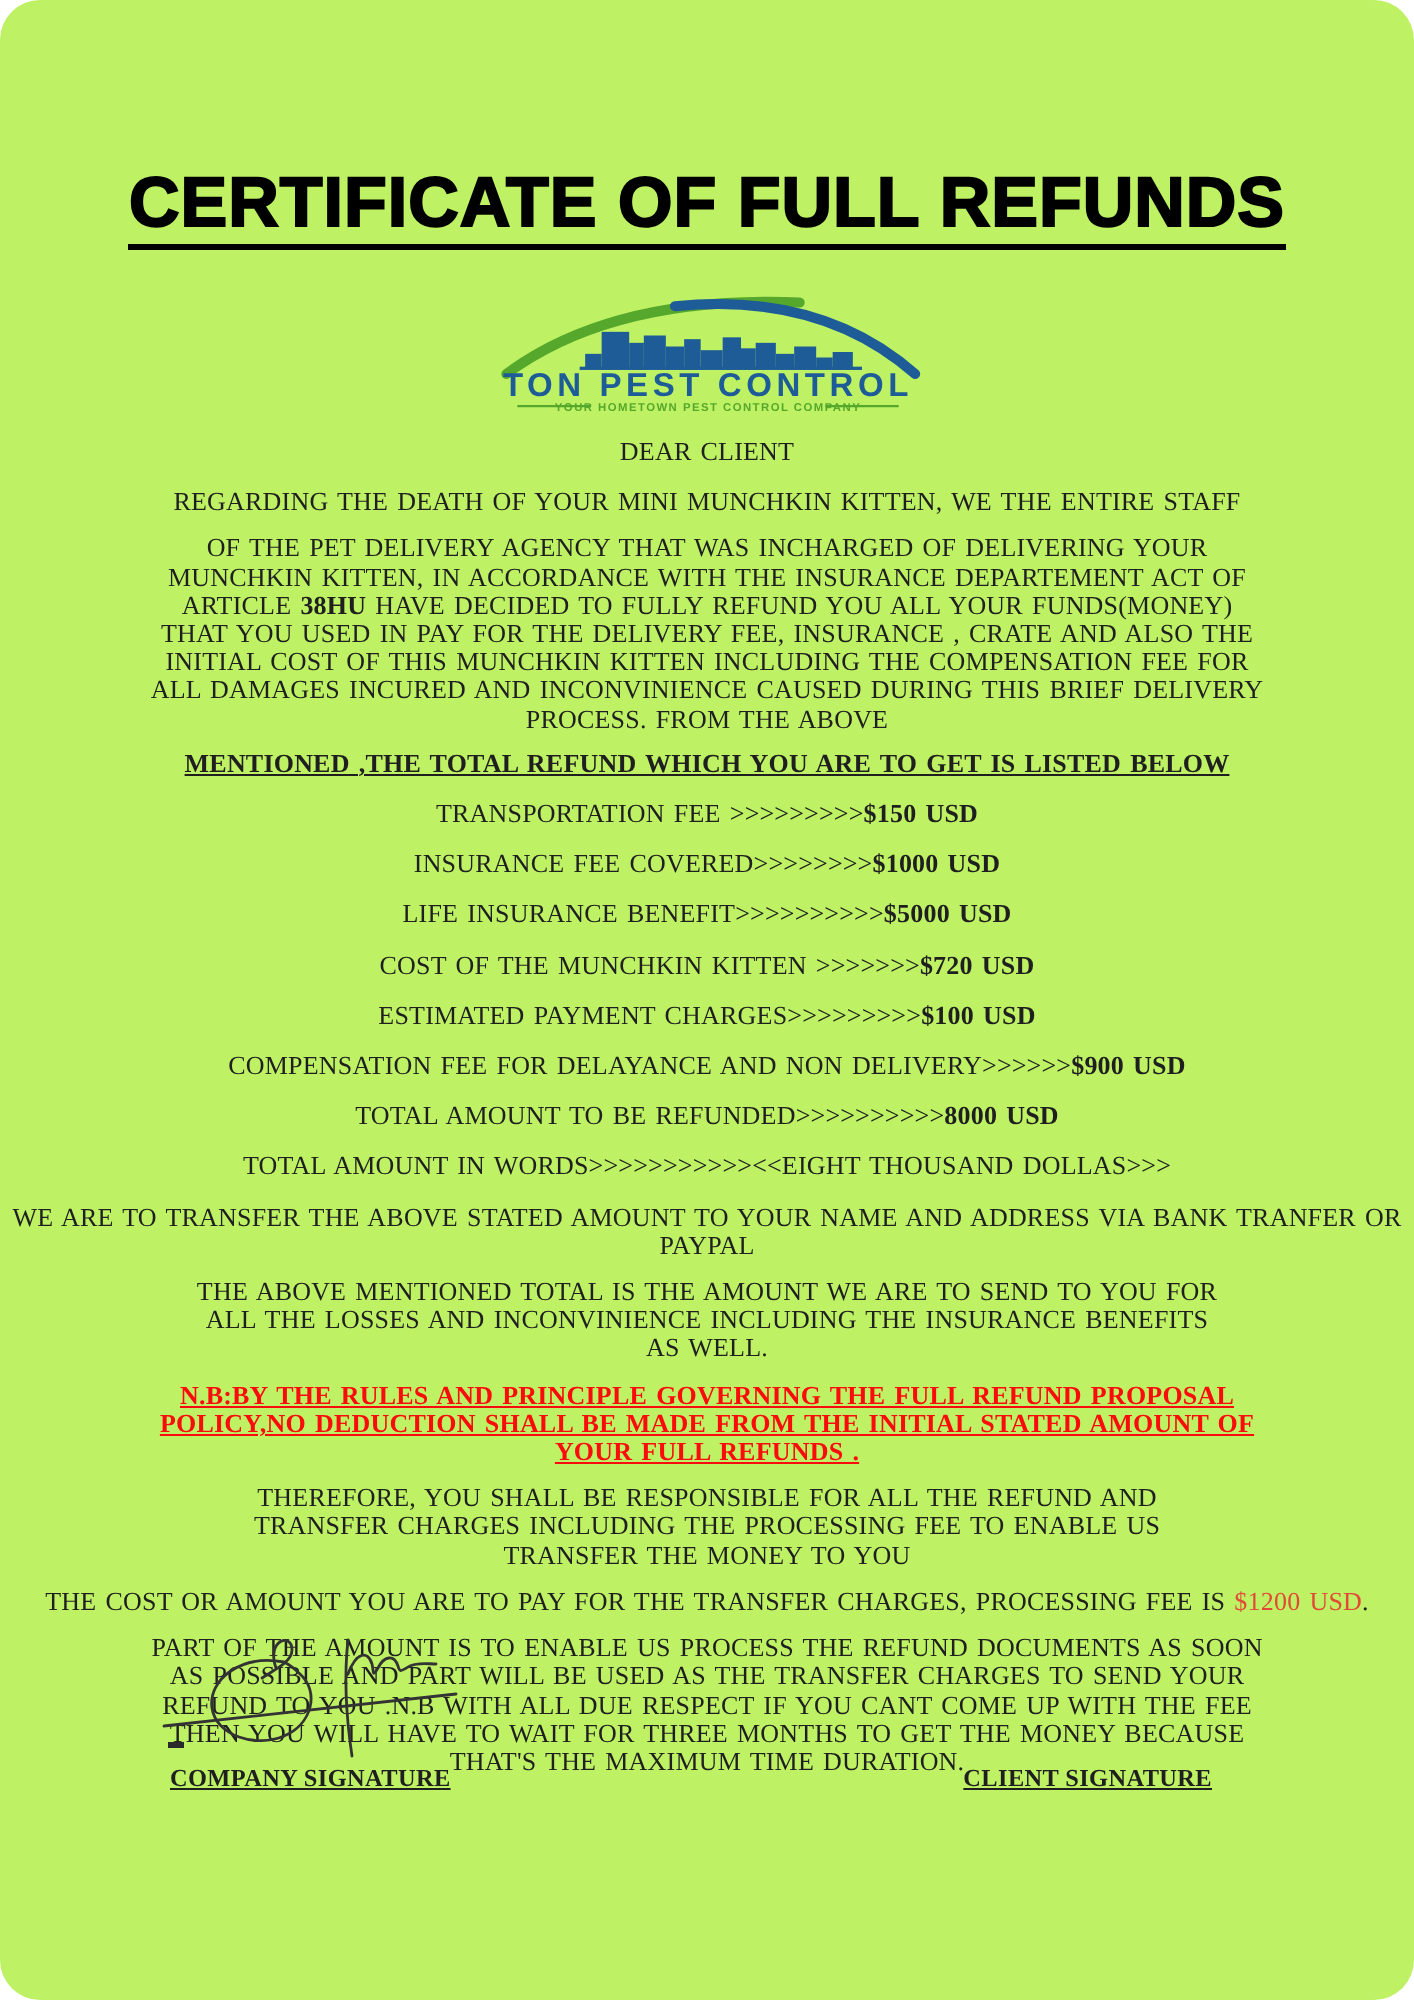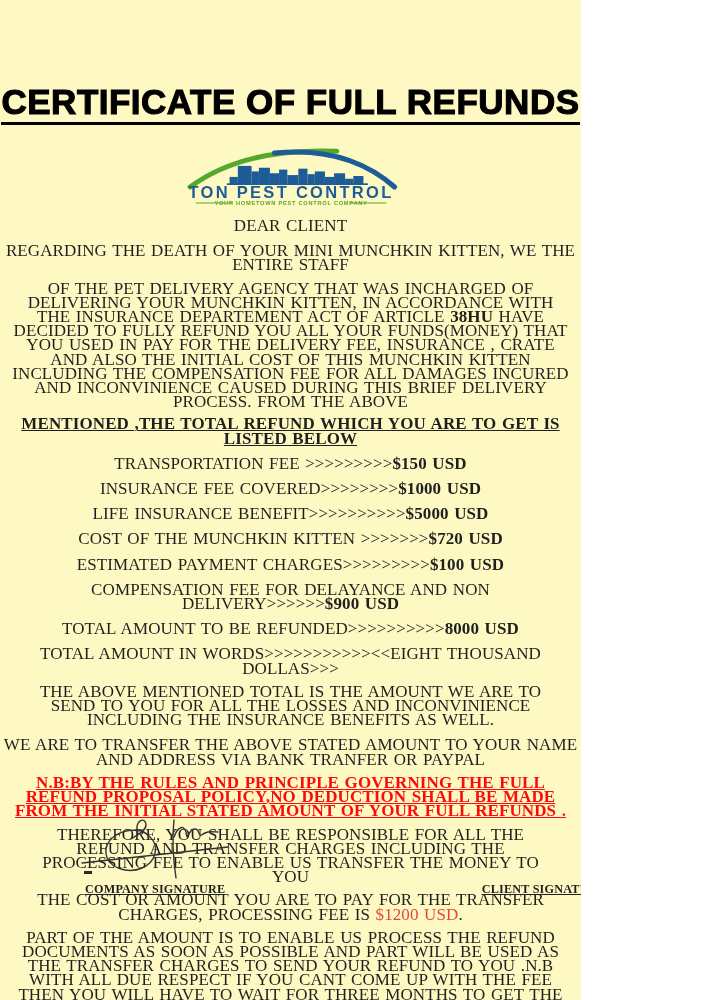--- a/index.html
+++ b/index.html
@@ -1,32 +1,32 @@
 <!DOCTYPE html>
 <html><head>
 <meta charset="utf-8">
 <style>
   * { margin:0; padding:0; box-sizing:border-box; }
   html,body { background:#ffffff; }
   body { width:707px; height:1000px; margin:0 auto; font-family:"Liberation Serif","DejaVu Serif",serif; color:#1f1f1f; }
-  .page { position:relative; width:581px; height:1000px; background:#fef9c3; overflow:hidden; }
+  .page { position:relative; width:707px; height:1000px; background:#bef264; overflow:hidden;border-radius:20px; }
 
   .doc-title{
     display:table; margin:84px auto 0;
     font-family:"Liberation Sans","DejaVu Sans",sans-serif;
     font-weight:bold; font-size:35px; letter-spacing:.5px; color:#000;
     -webkit-text-stroke:1.1px #000;
     border-bottom:3.5px solid #000; padding-bottom:3px; line-height:1.0;
     white-space:nowrap;
   }
 
   .logo-wrap{ width:220px; margin:18px auto 0; }
   .logo-wrap svg{ display:block; width:220px; height:66px; }
 
-  .txt{ text-align:center; font-size:17px; line-height:14.2px; letter-spacing:.1px; word-spacing:1.2px; }
+  .txt{ text-align:center; font-size:13px; line-height:14.2px; letter-spacing:.1px; word-spacing:1.2px; }
   .salutation{ margin-top:10px; }
   .intro{ margin-top:11px; }
   .para{ width:558px; margin:9px auto 0; }
   .refund-heading{ margin-top:8px; font-weight:bold; text-decoration:underline; text-decoration-thickness:1.3px; }
 
   .fees{ margin-top:0; }
   .fee-line{ margin-top:11px; }
   .fee-line .amt{ font-weight:bold; }
   .fee-line.plain .amt{ font-weight:normal; }
 
@@ -97,23 +97,23 @@
     <p class="txt fee-line"><span>TRANSPORTATION FEE &gt;&gt;&gt;&gt;&gt;&gt;&gt;&gt;&gt;</span><span class="amt">$150 USD</span></p>
     <p class="txt fee-line"><span>INSURANCE FEE COVERED&gt;&gt;&gt;&gt;&gt;&gt;&gt;&gt;</span><span class="amt">$1000 USD</span></p>
     <p class="txt fee-line"><span>LIFE INSURANCE BENEFIT&gt;&gt;&gt;&gt;&gt;&gt;&gt;&gt;&gt;&gt;</span><span class="amt">$5000 USD</span></p>
     <p class="txt fee-line"><span>COST OF THE MUNCHKIN KITTEN &gt;&gt;&gt;&gt;&gt;&gt;&gt;</span><span class="amt">$720 USD</span></p>
     <p class="txt fee-line"><span>ESTIMATED PAYMENT CHARGES&gt;&gt;&gt;&gt;&gt;&gt;&gt;&gt;&gt;</span><span class="amt">$100 USD</span></p>
     <p class="txt fee-line"><span>COMPENSATION FEE FOR DELAYANCE AND NON DELIVERY&gt;&gt;&gt;&gt;&gt;&gt;</span><span class="amt">$900 USD</span></p>
     <p class="txt fee-line"><span>TOTAL AMOUNT TO BE REFUNDED&gt;&gt;&gt;&gt;&gt;&gt;&gt;&gt;&gt;&gt;</span><span class="amt">8000 USD</span></p>
     <p class="txt fee-line plain"><span>TOTAL AMOUNT IN WORDS&gt;&gt;&gt;&gt;&gt;&gt;&gt;&gt;&gt;&gt;&gt;</span><span class="amt">&lt;&lt;EIGHT THOUSAND DOLLAS&gt;&gt;&gt;</span></p>
   </div>
 
+  <p class="txt p3">WE ARE TO TRANSFER THE ABOVE STATED AMOUNT TO YOUR NAME AND ADDRESS VIA BANK TRANFER OR PAYPAL</p>
+
   <p class="txt p2">THE ABOVE MENTIONED TOTAL IS THE AMOUNT WE ARE TO SEND TO YOU FOR ALL THE LOSSES AND INCONVINIENCE INCLUDING THE INSURANCE BENEFITS AS WELL.</p>
-
-  <p class="txt p3">WE ARE TO TRANSFER THE ABOVE STATED AMOUNT TO YOUR NAME AND ADDRESS VIA BANK TRANFER OR PAYPAL</p>
 
   <p class="txt nb">N.B:BY THE RULES AND PRINCIPLE GOVERNING THE FULL REFUND PROPOSAL POLICY,NO DEDUCTION SHALL BE MADE FROM THE INITIAL STATED AMOUNT OF YOUR FULL REFUNDS .</p>
 
   <p class="txt p4">THEREFORE, YOU SHALL BE RESPONSIBLE FOR ALL THE REFUND AND TRANSFER CHARGES INCLUDING THE PROCESSING FEE TO ENABLE US TRANSFER THE MONEY TO YOU</p>
 
   <p class="txt p5"><span>THE COST OR AMOUNT YOU ARE TO PAY FOR THE TRANSFER CHARGES, PROCESSING FEE IS </span><span class="fee-red">$1200 USD</span><span>.</span></p>
 
   <p class="txt p6">PART OF THE AMOUNT IS TO ENABLE US PROCESS THE REFUND DOCUMENTS AS SOON AS POSSIBLE AND PART WILL BE USED AS THE TRANSFER CHARGES TO SEND YOUR REFUND TO YOU .N.B WITH ALL DUE RESPECT IF YOU CANT COME UP WITH THE FEE THEN YOU WILL HAVE TO WAIT FOR THREE MONTHS TO GET THE MONEY BECAUSE THAT'S THE MAXIMUM TIME DURATION.</p>
 
   <svg class="sig-svg" viewBox="0 0 182 72">

